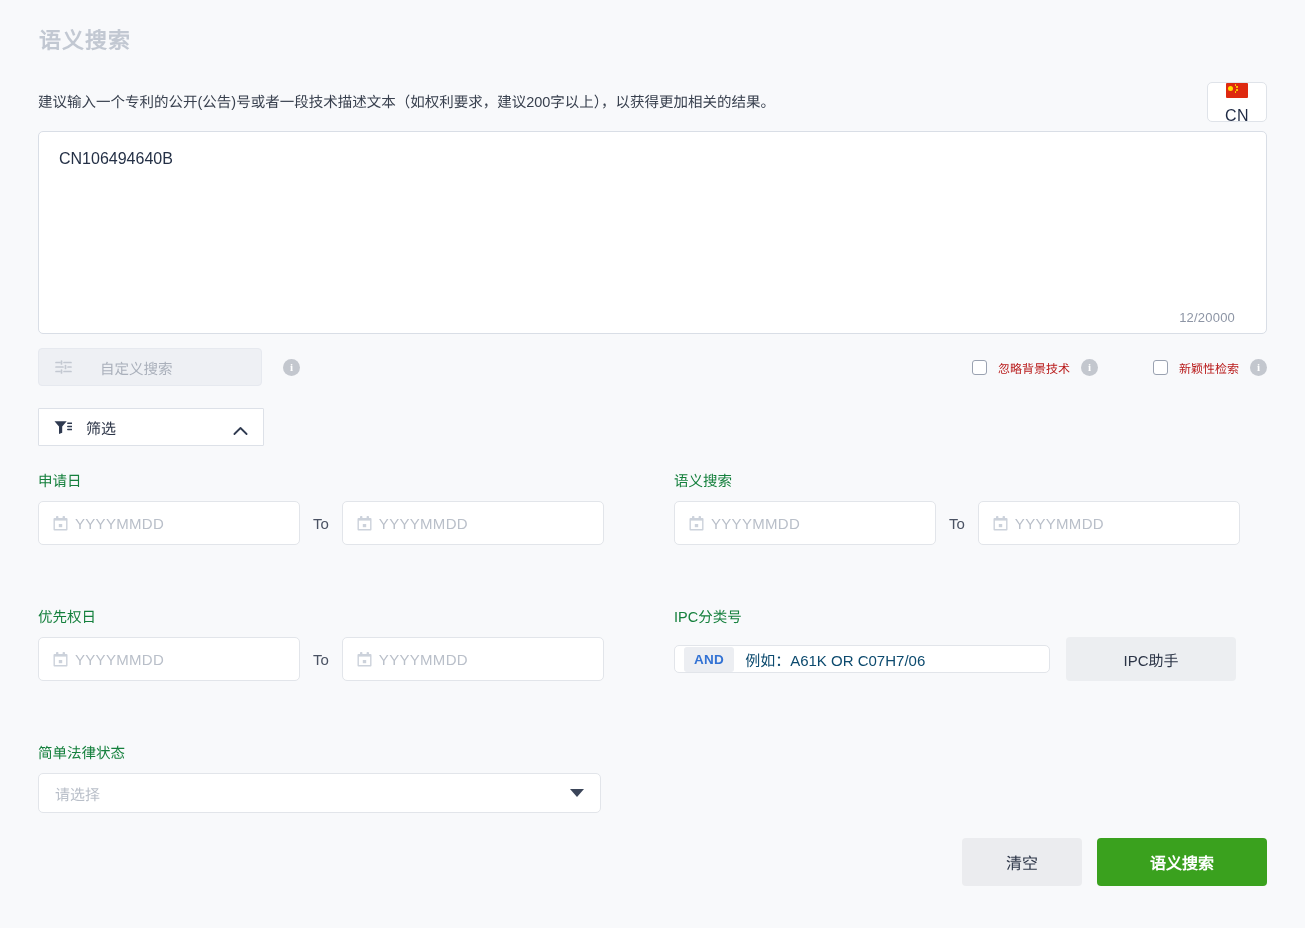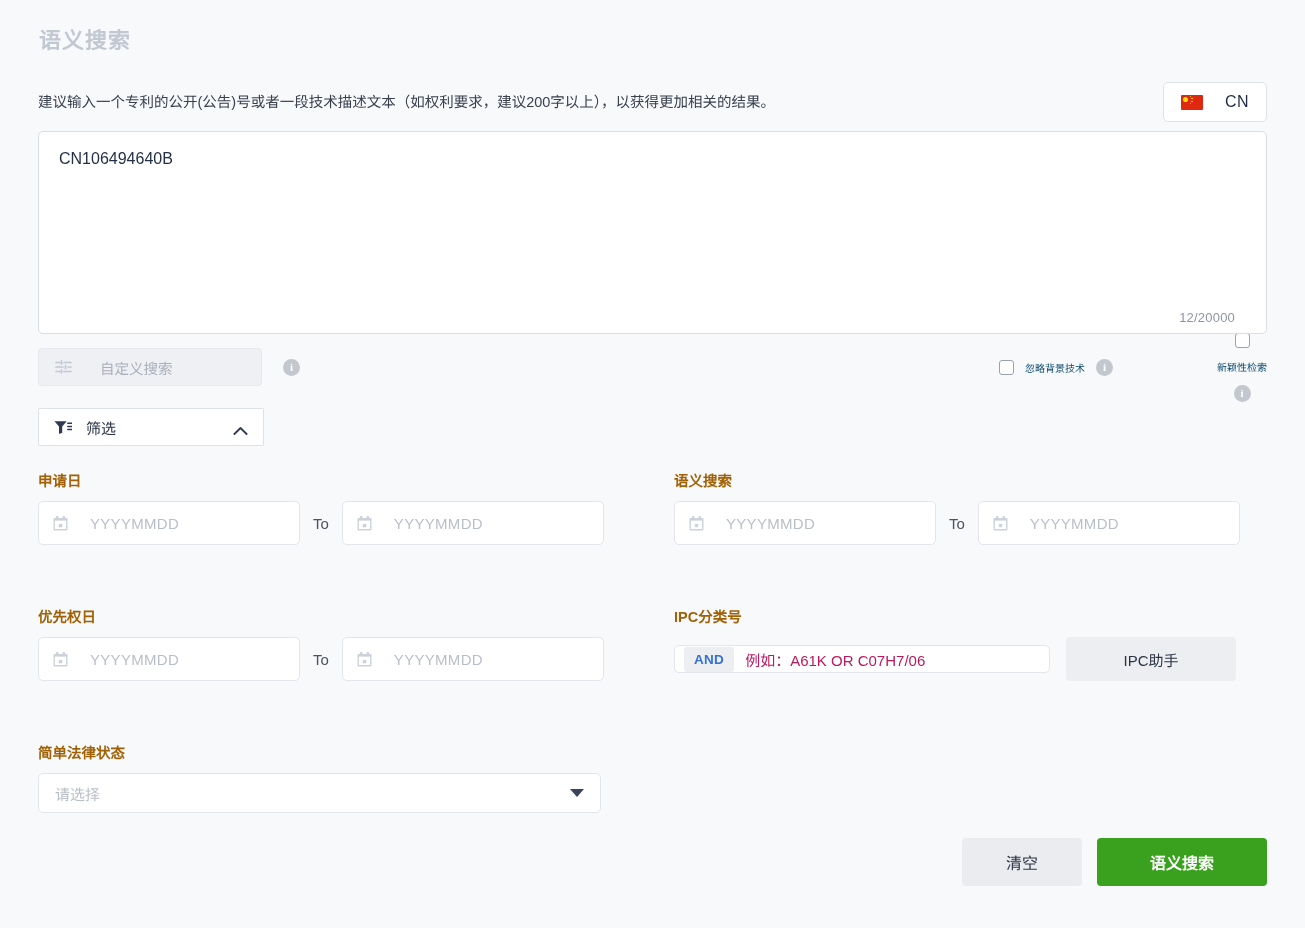--- a/index.html
+++ b/index.html
@@ -42,28 +42,29 @@
     height: 40px;
   }
   .instruction-text {
     font-size: 14.5px;
     color: #39414f;
     line-height: 20px;
   }
   .lang-button {
     display: flex;
     align-items: center;
-    gap: 22px;
+    gap: 9px;
     background: #ffffff;
     border: 1px solid #dfe3e9;
     border-radius: 5px;
     height: 40px;
     padding: 0 17px;
     cursor: pointer;
     box-sizing: border-box;
+    flex-direction: column;
   }
   .flag-cn {
     position: relative;
     width: 22px;
     height: 15px;
     background: #de2910;
     border-radius: 1px;
     flex: none;
     overflow: hidden;
   }
@@ -175,33 +176,33 @@
     margin-left: auto;
     display: flex;
     align-items: center;
   }
   .checkbox-item {
     display: flex;
     align-items: center;
     gap: 11px;
     cursor: pointer;
   }
-  .checkbox-item + .checkbox-item { margin-left: 104px; flex-direction: column; }
+  .checkbox-item + .checkbox-item { margin-left: 55px; }
   .checkbox-box {
     width: 15px;
     height: 15px;
     border: 1.6px solid #9aa2b1;
     border-radius: 3px;
     background: #ffffff;
     flex: none;
     box-sizing: border-box;
   }
   .checkbox-label {
-    font-size: 10px;
-    color: #0c4a6e;
+    font-size: 12px;
+    color: #b91c1c;
   }
 
   
   .filter-toggle {
     display: flex;
     align-items: center;
     width: 226px;
     height: 38px;
     margin-top: 22px;
     background: #ffffff;
@@ -230,33 +231,32 @@
   }
   .filter-row {
     display: flex;
   }
   .filter-col {
     width: 570px;
   }
   .filter-col + .filter-col { margin-left: 66px; }
   .field-label {
     font-size: 14.5px;
-    color: #a16207;
+    color: #15803d;
     margin-bottom: 11px;
     line-height: 18px;
-    font-weight: bold;
   }
   .date-range {
     display: flex;
     align-items: center;
   }
   .date-input {
     display: flex;
     align-items: center;
-    gap: 22px;
+    gap: 7px;
     width: 262px;
     height: 44px;
     background: #ffffff;
     border: 1px solid #e2e5ea;
     border-radius: 5px;
     padding: 0 14px;
     box-sizing: border-box;
     cursor: text;
   }
   .cal-icon { width: 15px; height: 15px; flex: none; }
@@ -295,21 +295,21 @@
     font-size: 13.5px;
     font-weight: bold;
     border-radius: 3px;
     padding: 5px 10px;
     flex: none;
     letter-spacing: .3px;
     cursor: pointer;
   }
   .ipc-ph {
     font-size: 15px;
-    color: #be185d;
+    color: #0c4a6e;
     margin-left: 11px;
   }
   .ipc-helper {
     width: 170px;
     height: 44px;
     margin-left: 16px;
     background: #eceef1;
     border: none;
     border-radius: 4px;
     font-size: 15px;

